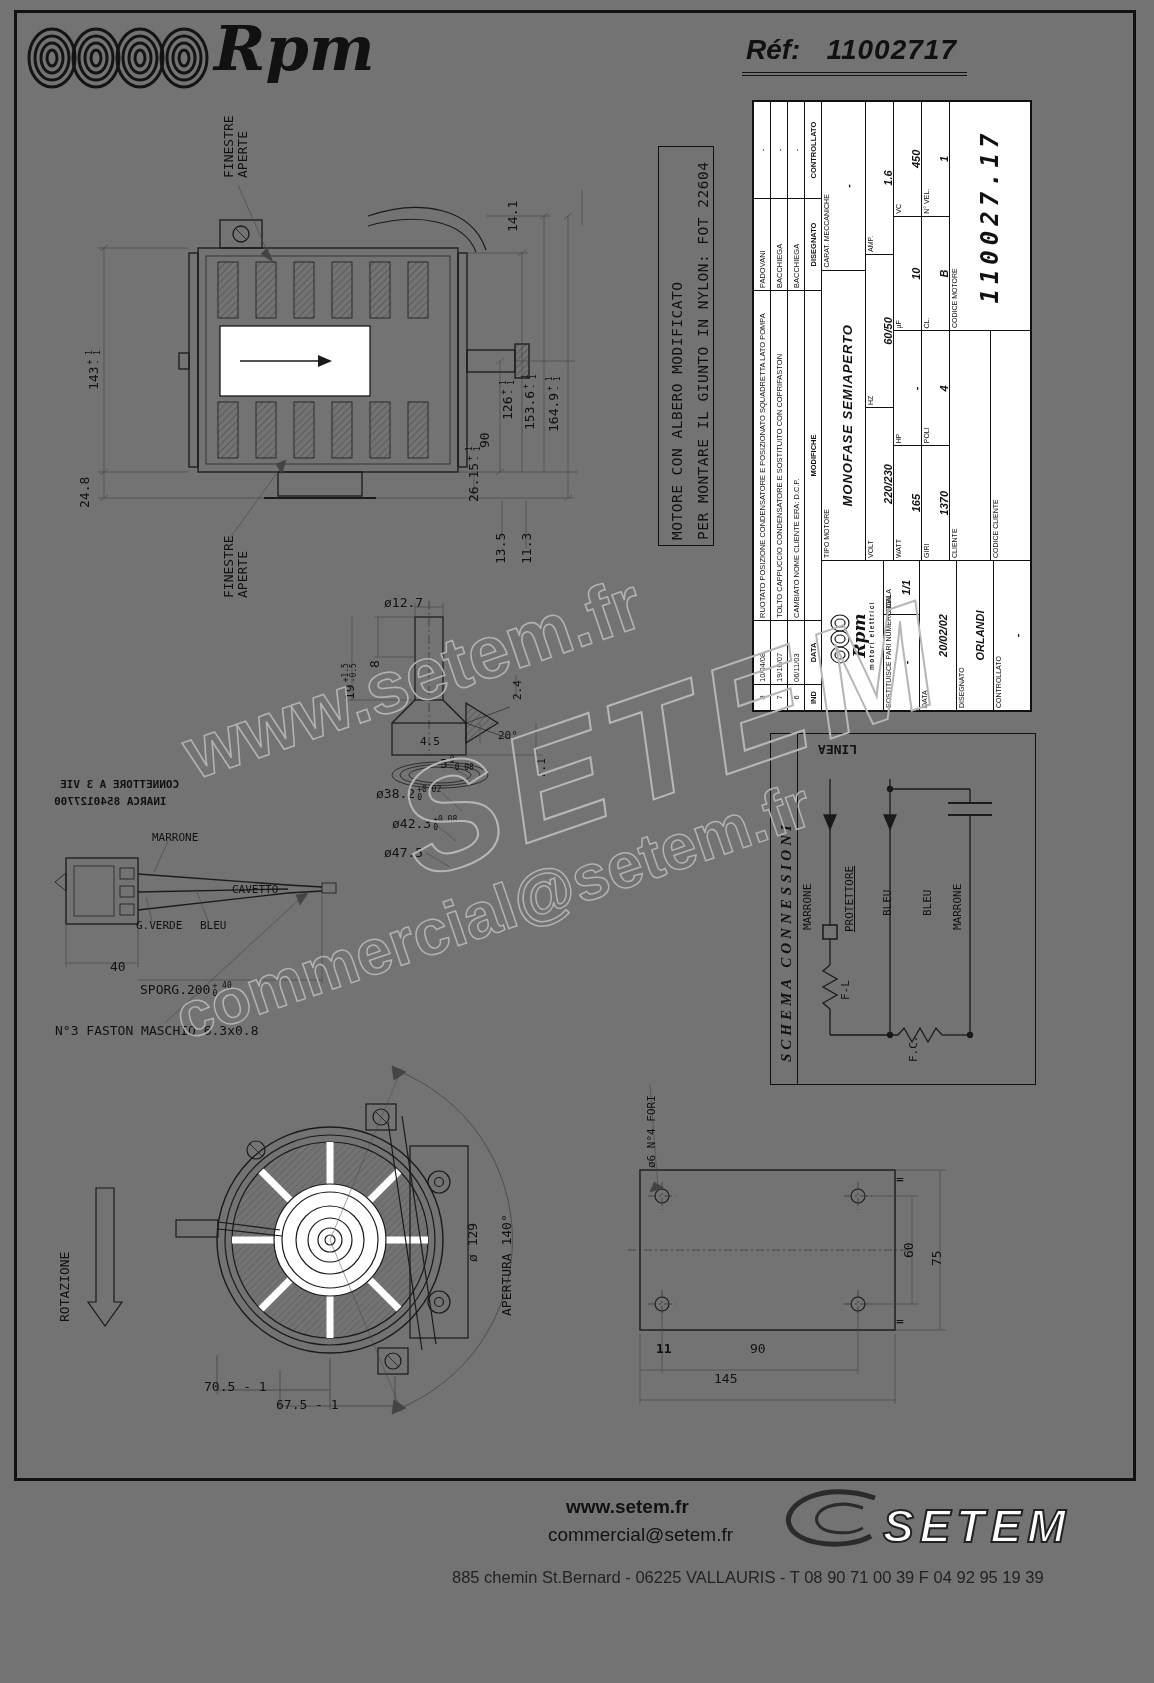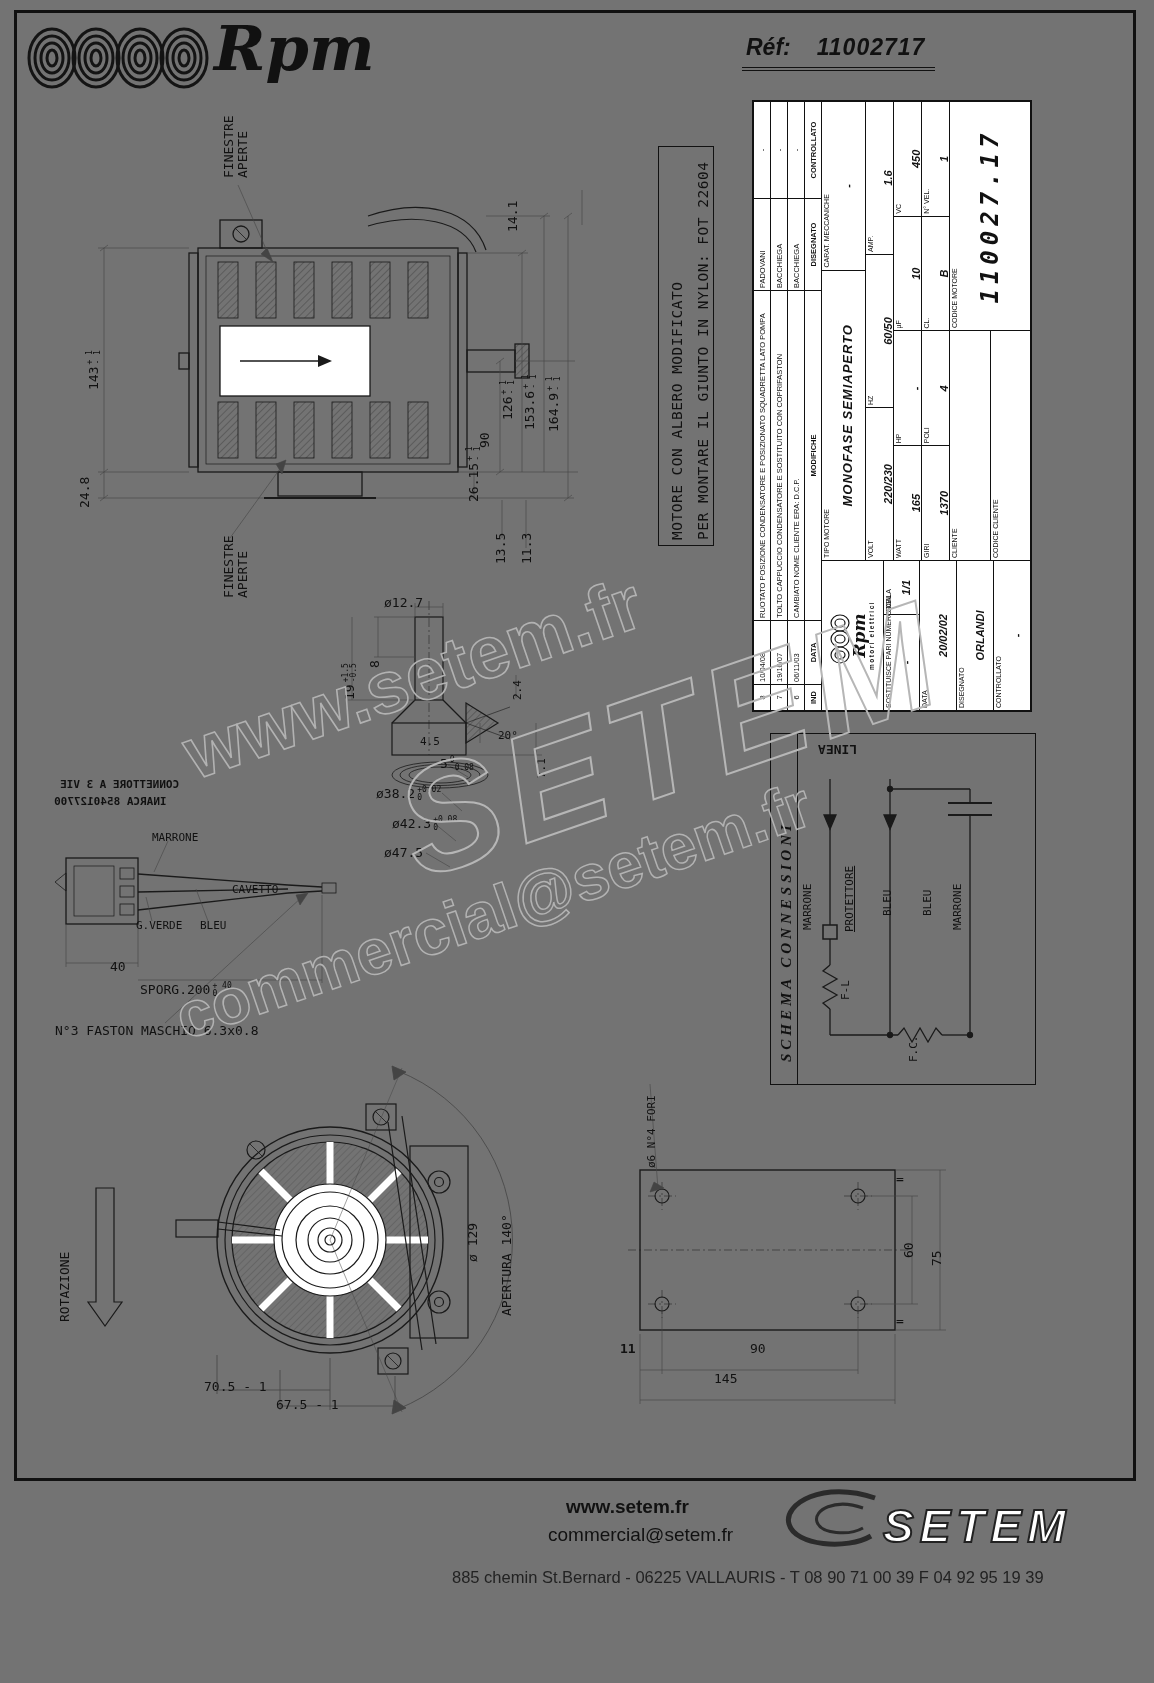--- a/index.html
+++ b/index.html
@@ -12,21 +12,21 @@
   .lbl { position:absolute; white-space:pre; font-size:13px; line-height:1.1; color:#111; z-index:5; }
   .sm { font-size:11px; }
   .r90 { transform:rotate(-90deg); transform-origin:0 0; }
   .r180 { transform:rotate(180deg); }
   .mirror { transform:scaleX(-1); }
   .bold { font-weight:bold; }
   .tol { display:inline-block; font-size:8px; line-height:1.05; white-space:pre; vertical-align:-2px; margin-left:2px; }
   
   .brandtext { position:absolute; font-family:"DejaVu Serif", serif; font-style:italic; font-weight:bold; font-size:62px; line-height:1; z-index:4;}
   .refbox { position:absolute; font-family:"Liberation Sans", sans-serif; font-style:italic; font-weight:bold;
-            font-size:23px; border-bottom:4px double #111; padding:0 10px 6px 4px; z-index:4;}
+            font-size:28px; border-bottom:4px double #111; padding:0 10px 6px 4px; z-index:4;}
   .refbox .rv { margin-left:26px; letter-spacing:1px; }
   
   .notebox { position:absolute; border:1.5px solid #111; z-index:3; background:transparent; }
   .notetext { font-size:14.5px; line-height:26px; letter-spacing:.5px; }
   
   .schemabox { position:absolute; border:1.5px solid #111; z-index:2; }
   .schemastrip { position:absolute; border-right:1.5px solid #111; z-index:2; }
   .schematitle { font-family:"Liberation Serif", serif; font-weight:bold; font-style:italic; font-size:15px; letter-spacing:4px; }
   .underl { text-decoration:underline; }
   
@@ -457,21 +457,21 @@
       <line x1="40" y1="330" x2="295" y2="330"></line>
     </g>
   </svg>
 
   <div class="lbl r90 sm" style="left:646px;top:1168px;">ø6 N°4 FORI</div>
   <div class="lbl r90" style="left:902px;top:1258px;">60</div>
   <div class="lbl r90" style="left:930px;top:1266px;">75</div>
   <div class="lbl" style="left:896px;top:1172px;">=</div>
   <div class="lbl" style="left:896px;top:1314px;">=</div>
   <div class="lbl" style="left:750px;top:1342px;">90</div>
-  <div class="lbl" style="left:620px;top:1342px;font-weight:bold;">11</div>
+  <div class="lbl" style="left:656px;top:1342px;font-weight:bold;">11</div>
   <div class="lbl" style="left:714px;top:1372px;">145</div>
 
   <div class="tb r90" style="left:752px;top:712px;width:612px;height:280px;">
     <div class="rrow">
       <div class="ci">8</div>
       <div class="cd">10/04/08</div>
       <div class="cm">RUOTATO POSIZIONE CONDENSATORE E POSIZIONATO SQUADRETTA LATO POMPA</div>
       <div class="cw">PADOVANI</div>
       <div class="cc">-</div>
     </div>

